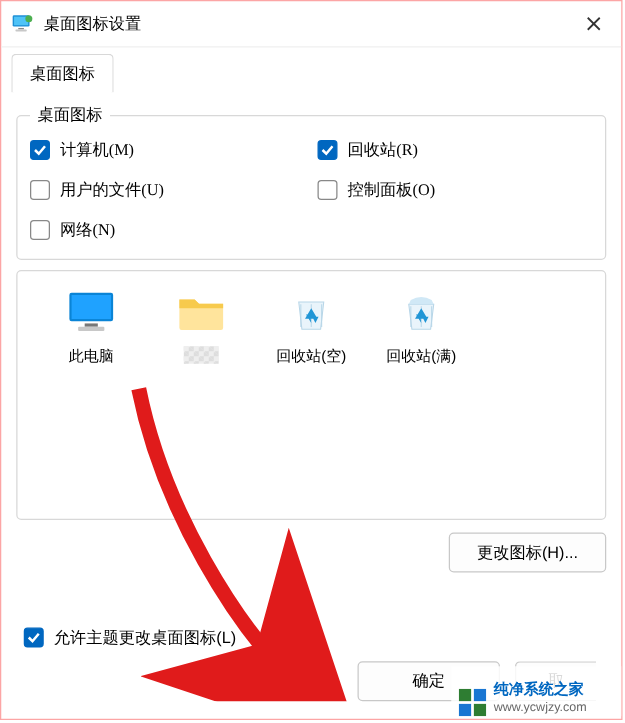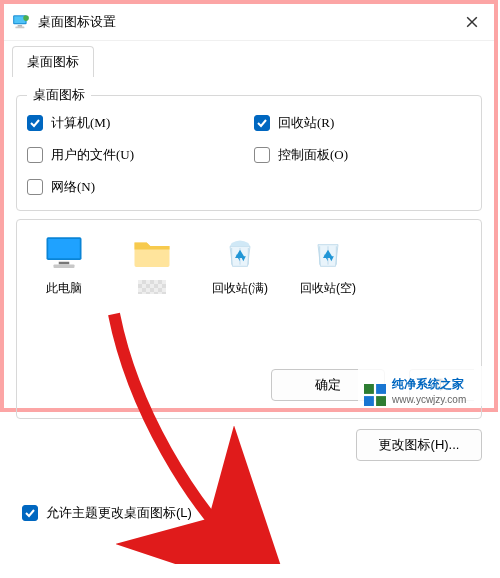--- a/index.html
+++ b/index.html
@@ -8,23 +8,23 @@
     width: 500px;
     height: 578px;
     font-family: "Microsoft YaHei", "Segoe UI", sans-serif;
     font-size: 13px;
     color: #000;
     background: #fff;
     overflow: hidden;
     position: relative;
   }
   .window {
-    border: 4px solid #fca5a5;
+    border: 1px solid #fca5a5;
     width: 498px;
-    height: 412px;
+    height: 576px;
     box-sizing: border-box;
     background: #fff;
     position: relative;
   }
   .titlebar {
     height: 36px;
     display: flex;
     align-items: center;
     padding: 0 8px;
     border-bottom: 1px solid #f0f0f0;
@@ -104,21 +104,21 @@
     background: #0067c0;
     border-color: #0067c0;
   }
   .cb.checked svg { display: block; }
   .cb svg { display: none; }
   .icon-list {
     border: 1px solid #d8d8d8;
     border-radius: 4px;
     margin: 8px 4px 0 4px;
     height: 200px;
-    padding: 12px 8px;
+    padding: 12px 20px;
     box-sizing: border-box;
   }
   .icon-row {
     display: flex;
     gap: 10px;
   }
   .icon-item {
     width: 78px;
     text-align: center;
     font-size: 12px;
@@ -161,22 +161,21 @@
     cursor: pointer;
   }
   .footer {
     position: absolute;
     left: 0;
     bottom: 0;
     width: 100%;
     height: 46px;
     display: flex;
     justify-content: flex-end;
-    align-items: center;
-    gap: 24px;
+    gap: 12px;
     padding-right: 20px;
     box-sizing: border-box;
   }
   .footer .btn { min-width: 88px; }
   
   .arrow {
     position: absolute;
     pointer-events: none;
   }
   
@@ -301,38 +300,38 @@
               <path d="M4 12 h14 l4 4 h22 v4 H4 z" fill="#f7ca4d"></path>
             </svg>
           </div>
           <div>
               <div class="mosaic"></div>
             </div>
         </div>
         <div class="icon-item">
           <div class="iic">
             <svg viewBox="0 0 48 48" width="40" height="42">
+              <path d="M12 14 h24 l-3 26 h-18 z" fill="#e9f4fb" stroke="#b8d6e8" stroke-width="1"></path>
+              <path d="M14 16 v22 M24 16 v22 M34 16 v22" stroke="#b8d6e8" stroke-width="1"></path>
+              <path d="M24 20 l6 10 h-12 z M24 34 l-5 -8 h4 z M28 34 l-3 -6 h6 z" fill="#2196d6"></path>
+            </svg>
+          </div>
+          <div>回收站(空)</div>
+        </div>
+        <div class="icon-item">
+          <div class="iic">
+            <svg viewBox="0 0 48 48" width="40" height="42">
               <path d="M12 16 h24 l-3 24 h-18 z" fill="#e9f4fb" stroke="#b8d6e8" stroke-width="1"></path>
               <path d="M14 18 v20 M24 18 v20 M34 18 v20" stroke="#b8d6e8" stroke-width="1"></path>
               <path d="M24 20 l6 10 h-12 z M24 34 l-5 -8 h4 z M28 34 l-3 -6 h6 z" fill="#2196d6"></path>
               <path d="M14 12 q10 -6 20 0 l2 4 h-24 z" fill="#d0e8f6"></path>
             </svg>
           </div>
           <div>回收站(满)</div>
         </div>
-        <div class="icon-item">
-          <div class="iic">
-            <svg viewBox="0 0 48 48" width="40" height="42">
-              <path d="M12 14 h24 l-3 26 h-18 z" fill="#e9f4fb" stroke="#b8d6e8" stroke-width="1"></path>
-              <path d="M14 16 v22 M24 16 v22 M34 16 v22" stroke="#b8d6e8" stroke-width="1"></path>
-              <path d="M24 20 l6 10 h-12 z M24 34 l-5 -8 h4 z M28 34 l-3 -6 h6 z" fill="#2196d6"></path>
-            </svg>
-          </div>
-          <div>回收站(空)</div>
-        </div>
       </div>
     </div>
 
     <div class="btn-row">
       <div class="btn">更改图标(H)...</div>
     </div>
 
   </div>
 
   <label class="allow-theme">

